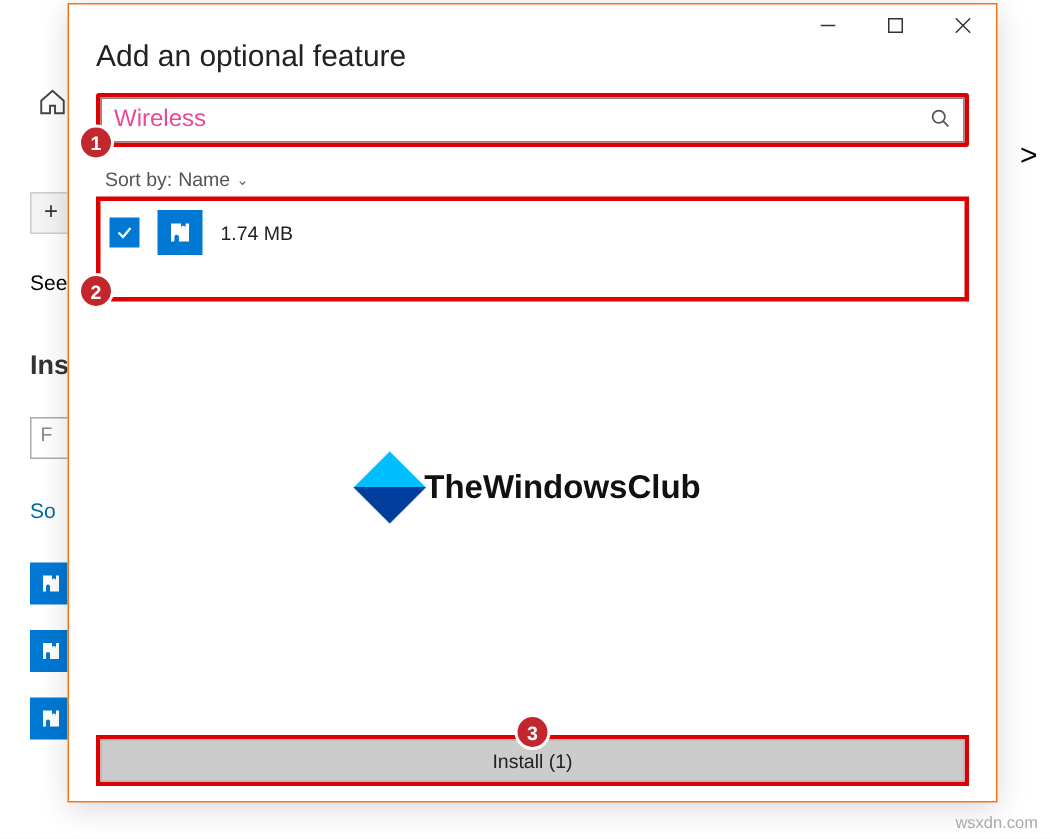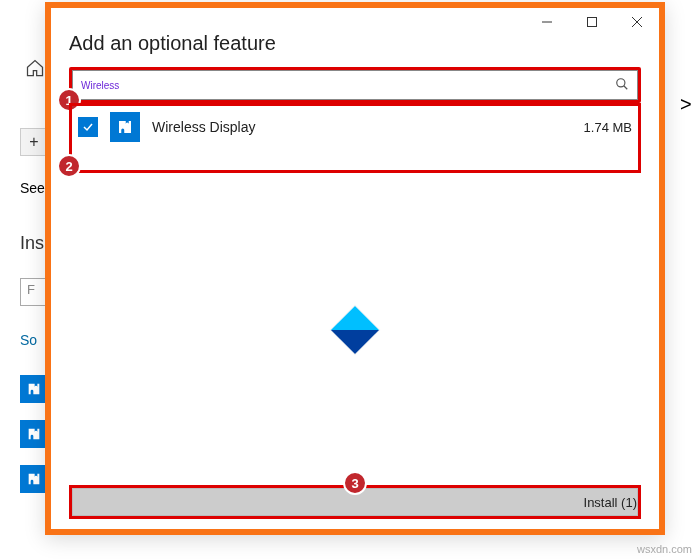--- a/index.html
+++ b/index.html
@@ -51,20 +51,21 @@
       top: 180px;
       color: #000000;
       font-size: 14px;
     }
     .bg-ins {
       position: absolute;
       left: 20px;
       top: 233px;
       font-size: 18px;
       color: #333;
+      font-weight: bold;
     }
     .bg-f-box {
       position: absolute;
       left: 20px;
       top: 278px;
       width: 30px;
       height: 28px;
       border: 1px solid #aaa;
       padding: 3px 6px;
       font-size: 13px;
@@ -92,21 +93,21 @@
     .bg-tile.t1 { top: 375px; }
     .bg-tile.t2 { top: 420px; }
     .bg-tile.t3 { top: 465px; }
     .dialog {
       position: absolute;
       left: 45px;
       top: 2px;
       width: 620px;
       height: 533px;
       background: #fff;
-      border: 6px solid #f97316;
+      border: 1px solid #f97316;
       box-shadow: 0 4px 20px rgba(0,0,0,0.15);
     }
     .titlebar {
       height: 30px;
       display: flex;
       align-items: flex-start;
       justify-content: flex-end;
     }
     .titlebar-btn {
       width: 45px;
@@ -138,22 +139,22 @@
       display: flex;
       align-items: center;
       height: 30px;
       padding: 0 8px;
       border: 1px solid #888;
     }
     .search-input {
       flex: 1;
       border: none;
       outline: none;
-      font-size: 10px;
-      color: #6d28d9;
+      font-size: 16px;
+      color: #ec4899;
     }
     .search-icon-wrap {
       color: #444;
       font-size: 14px;
     }
     .sort-row {
       display: flex;
       align-items: center;
       gap: 4px;
       margin: 14px 0 4px 6px;
@@ -258,21 +259,20 @@
     .install-wrap {
       position: relative;
       flex: 1;
     }
     .install-wrap .highlight-box {
       height: 34px;
     }
     .install-wrap .action-btn {
       width: 100%;
       height: 100%;
-      text-align: right;
     }
     .badge3 {
       left: 50%;
       top: -17px;
       transform: translateX(-50%);
     }
     .footer-credit {
       position: absolute;
       right: 8px;
       bottom: 4px;
@@ -341,42 +341,47 @@
         <span class="search-icon-wrap">
           <svg width="14" height="14" viewBox="0 0 24 24" fill="none" stroke="#555" stroke-width="2">
               <circle cx="10" cy="10" r="7"></circle>
               <path d="M21 21 L15 15"></path>
             </svg>
         </span>
       </div>
       <div class="badge badge1">1</div>
     </div>
 
+    <div class="sort-row">
+      <span>Sort by:</span>
+      <span>Name</span>
+      <span class="chevron">⌄</span>
+    </div>
 
     <div class="highlight-box results-box" style="position:relative;">
       <div class="result-row">
         <div class="checkbox">
           <svg width="12" height="12" viewBox="0 0 24 24" fill="none" stroke="#fff" stroke-width="3">
               <path d="M4 12 L10 18 L20 6"></path>
             </svg>
         </div>
         <div class="feature-icon">
           <svg width="18" height="18" viewBox="0 0 24 24">
               <path d="M4 4 h9 v4 a2 2 0 1 1 4 0 v-4 h3 v16 h-9 v-4 a2 2 0 1 0 -4 0 v4 h-3 z" fill="#fff"></path>
             </svg>
         </div>
-        <div class="feature-name">Wireless Display</div>
         <div class="feature-size">1.74 MB</div>
       </div>
       <div class="badge badge2">2</div>
     </div>
   </div>
 
   <div class="watermark">
     <div class="wm-icon"></div>
+    <div class="wm-text">TheWindowsClub</div>
   </div>
 
   <div class="action-bar">
     <div class="install-wrap">
       <div class="highlight-box" style="position:relative;">
         <button class="action-btn">Install (1)</button>
         <div class="badge badge3">3</div>
       </div>
     </div>
   </div>

